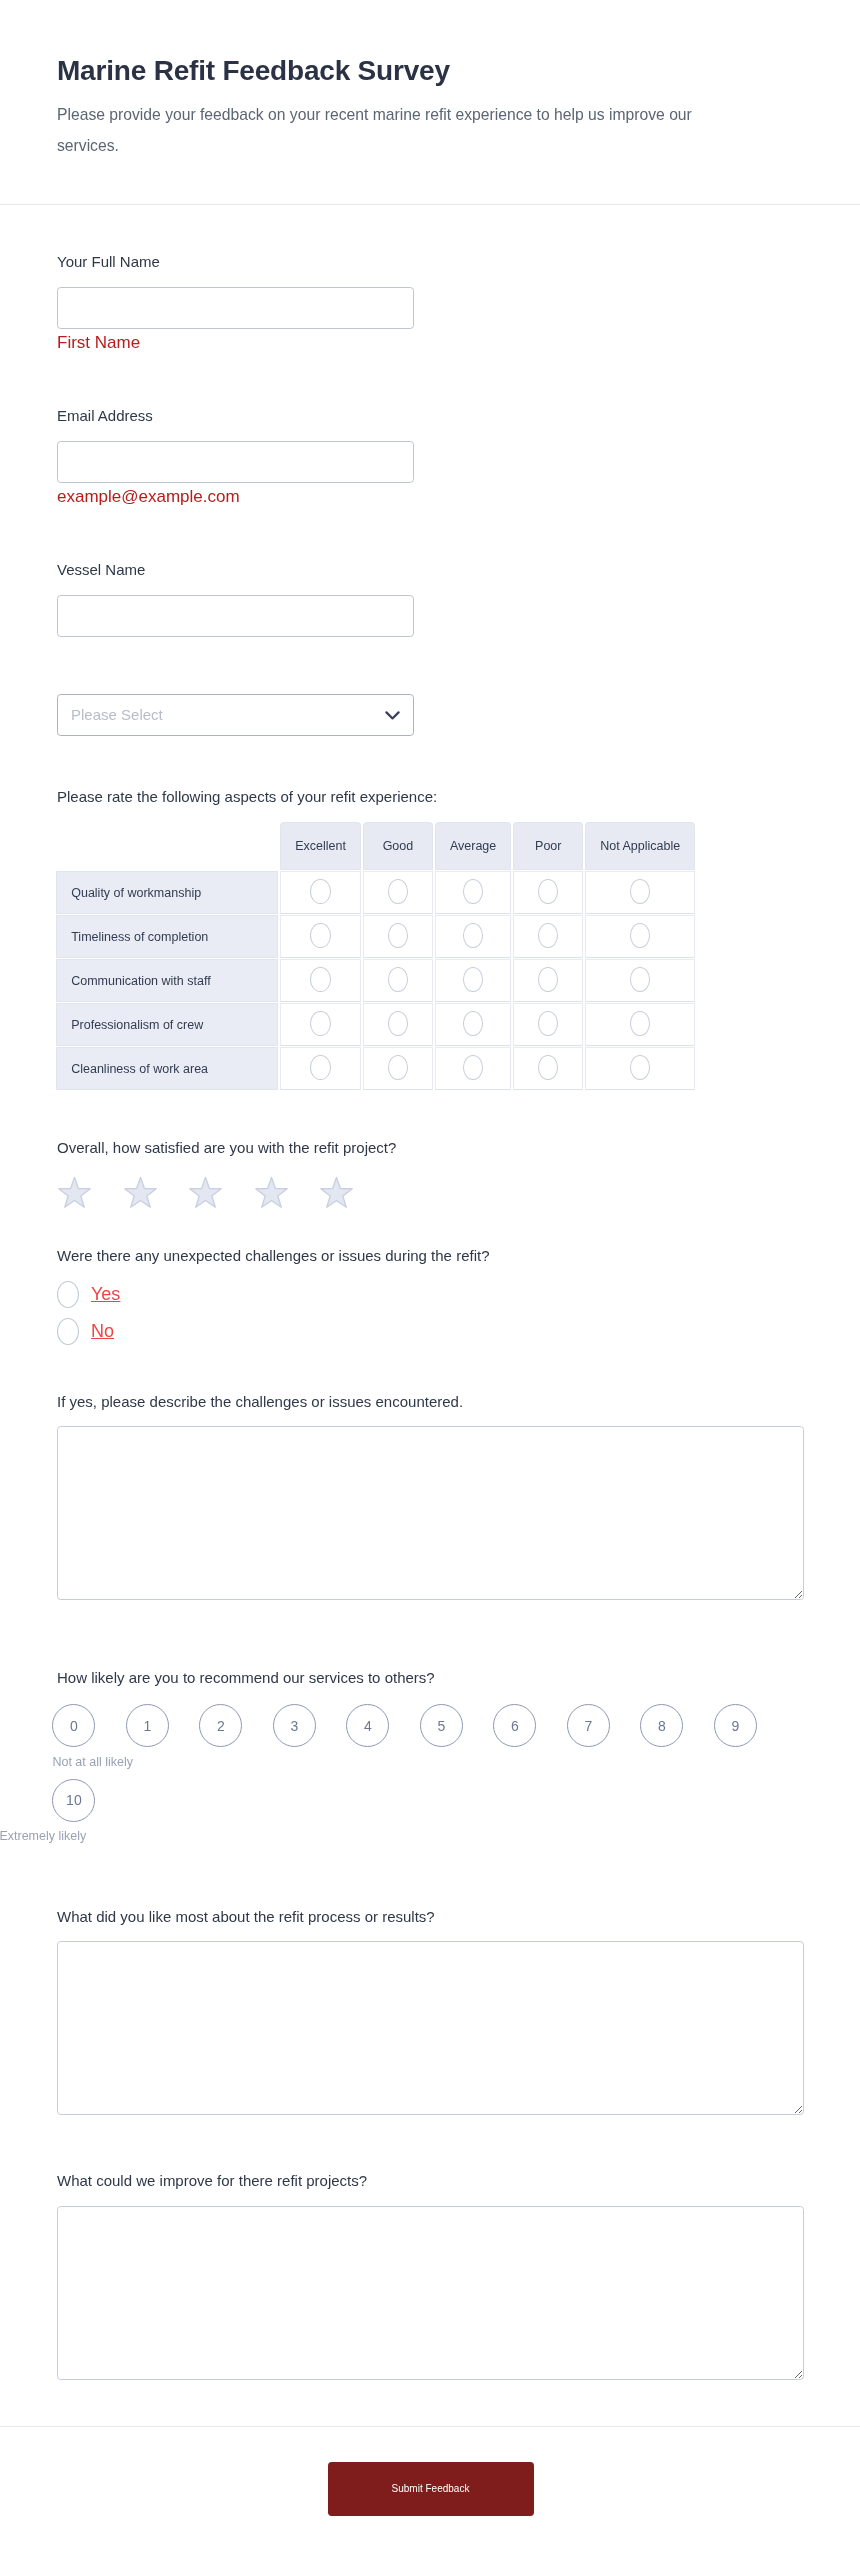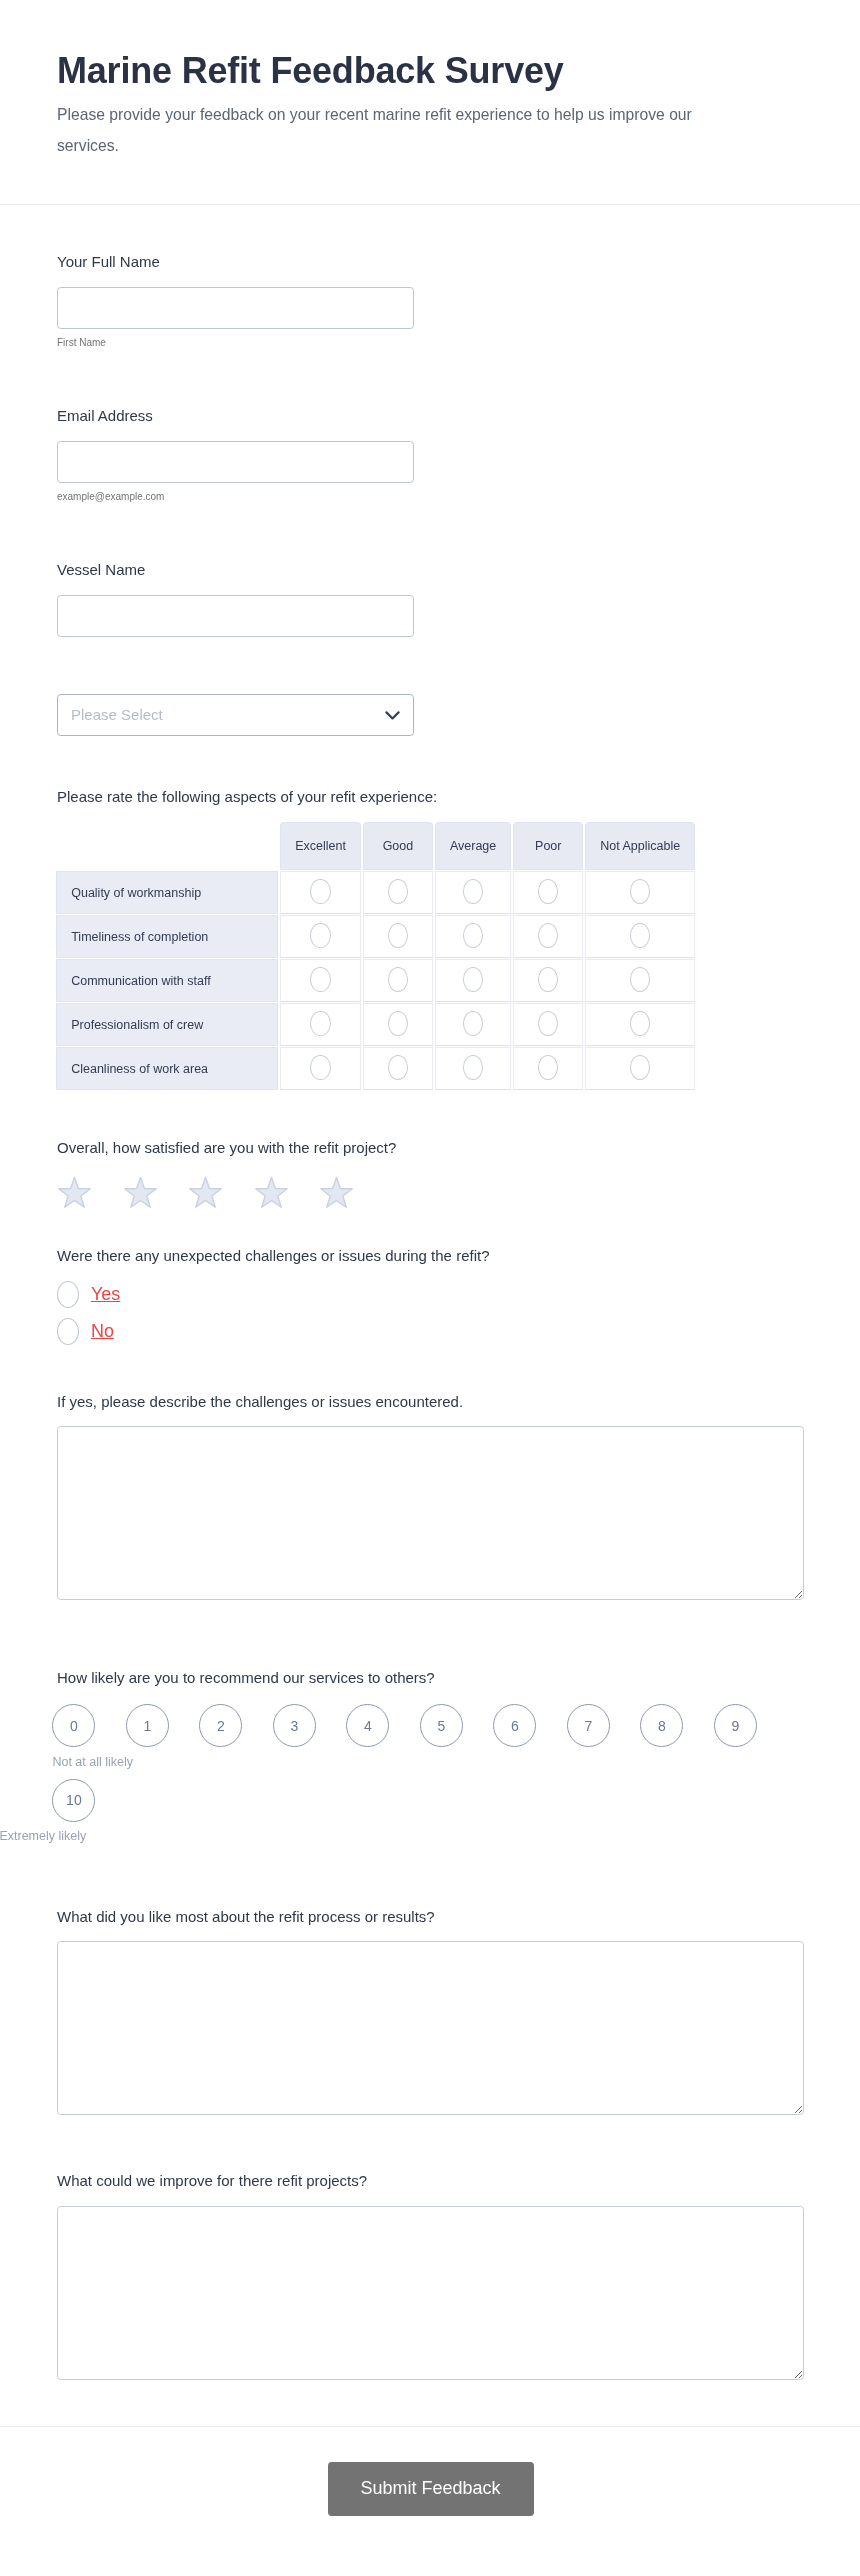--- a/index.html
+++ b/index.html
@@ -11,21 +11,21 @@
     font-family: "Liberation Sans", sans-serif;
     color: #2f3849;
     overflow-x: hidden;
   }
   .page { width: 861px; position: relative; }
 
   
   .form-header { padding: 54px 57px 0 57px; }
   .form-title {
     margin: 0;
-    font-size: 36px;
+    font-size: 28px;
     font-weight: 700;
     color: #2b3245;
     letter-spacing: -0.2px;
     line-height: 33px;
   }
   .form-subtitle {
     margin: 13px 0 0 0;
     font-size: 15.7px;
     color: #5b6574;
     line-height: 30.5px;
@@ -42,22 +42,22 @@
   .form-main { padding: 0 57px; }
   .q { position: relative; }
   .q-label {
     font-size: 15px;
     font-weight: 500;
     color: #2f3849;
     line-height: 18.5px;
     margin: 0 0 15px 0;
   }
   .sublabel {
-    font-size: 10px;
-    color: #737373;
+    font-size: 17px;
+    color: #b91c1c;
     line-height: 15px;
     margin-top: 6.5px;
     font-weight: 400;
   }
 
   .text-input {
     display: block;
     width: 100%;
     height: 42px;
     border: 0.9px solid #bcc5d4;
@@ -206,23 +206,23 @@
     border: none;
     border-top: 0.9px solid #e6e9f0;
     margin: 46px 0 0 0;
   }
   .form-footer { padding: 35px 0 47px 0; display: flex; justify-content: center; }
   .submit-btn {
     width: 206px;
     height: 54px;
     border: none;
     border-radius: 3.7px;
-    background: #737373;
+    background: #7f1d1d;
     color: #ffffff;
-    font-size: 18px;
+    font-size: 10px;
     font-weight: 500;
     font-family: "Liberation Sans", sans-serif;
     cursor: pointer;
   }
 
   
   .mt52 { margin-top: 48px; }
   .mt40 { margin-top: 37px; }
   .mt56 { margin-top: 52px; }
   .mt58 { margin-top: 69px; }

